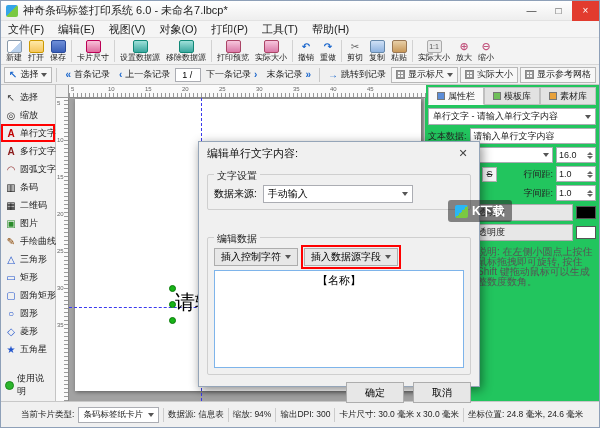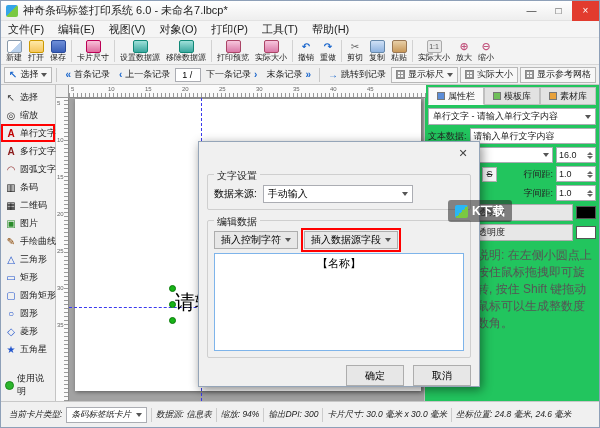--- a/index.html
+++ b/index.html
@@ -88,41 +88,41 @@
 .updn .up{border-bottom:3px solid #666;}
 .updn .dn{border-top:3px solid #666;}
 .fbtn{width:15px;height:15px;border:1px solid #b0b0b0;background:#f5f5f5;display:flex;align-items:center;justify-content:center;font-size:9px;flex:none;}
 .fb-b{font-weight:bold;}.fb-i{font-style:italic;font-family:"Liberation Serif",serif;}.fb-u{text-decoration:underline;}.fb-s{text-decoration:line-through;}
 .colorbtn{flex:1;height:17px;border:1px solid #adadad;background:#e7e7e7;display:flex;align-items:center;padding:0 4px;overflow:hidden;white-space:nowrap;}
 .swatch{width:20px;height:13px;border:1px solid #555;flex:none;}
 .dialrow{display:flex;gap:5px;margin-top:3px;flex:none;align-items:flex-start;}
 .dial{width:44px;height:44px;border-radius:50%;border:1px solid #999;background:radial-gradient(circle at 45% 40%,#fdfdfd,#e4e4e4);position:relative;flex:none;}
 .dial .c{position:absolute;left:50%;top:50%;width:4px;height:4px;margin:-2px 0 0 -2px;border-radius:50%;background:#888;}
 .dial .h{position:absolute;right:2px;top:50%;width:7px;height:7px;margin-top:-4px;border-radius:50%;background:#2db52d;border:1px solid #1a8a1a;}
-.pnote{flex:1;color:#555;font-size:12px;line-height:17px;white-space:normal;}
+.pnote{flex:1;color:#555;font-size:10px;line-height:10px;white-space:normal;}
 
 
 .dialog{position:absolute;left:197px;top:140px;width:282px;height:246px;background:#f0f0f0;border:1px solid #95a5b8;box-shadow:2px 3px 10px rgba(0,0,0,.45);z-index:30;display:flex;flex-direction:column;}
 .dlg-title{height:22px;display:flex;align-items:center;padding:0 2px 0 8px;font-size:11px;color:#111;flex:none;}
 .dlg-close{margin-left:auto;width:28px;height:22px;display:flex;align-items:center;justify-content:center;color:#444;font-size:11px;}
 .dlg-body{flex:1;display:flex;flex-direction:column;padding:4px 8px 6px;}
 .grp{border:1px solid #cfcfcf;position:relative;margin-top:6px;padding:10px 6px 6px;border-radius:2px;}
 .grp>.glabel{position:absolute;top:-6px;left:6px;background:#f0f0f0;padding:0 3px;font-size:10px;color:#222;}
 .grp1row{display:flex;align-items:center;gap:6px;font-size:10px;}
 .dcombo{width:150px;height:18px;background:#fff;border:1px solid #abadb3;display:flex;align-items:center;justify-content:space-between;padding:0 4px;font-size:10px;}
 .grp2{flex:1;display:flex;flex-direction:column;gap:4px;}
 .btnrow{display:flex;gap:6px;}
 .dropbtn{height:18px;padding:0 6px;background:#e7e7e7;border:1px solid #adadad;font-size:10px;display:flex;align-items:center;gap:4px;white-space:nowrap;}
 .dropbtn.annot{outline:2px solid #ff0000;outline-offset:1px;}
 .dlg-text{flex:1;min-height:98px;resize:none;border:1px solid #7eb4ea;font-size:11px;padding:2px 4px;background:#fff;font-family:"Liberation Sans","DejaVu Sans",sans-serif;text-align:center;}
 .dlg-buttons{display:flex;justify-content:flex-end;gap:9px;padding:7px 0 0;}
 .dlg-buttons button{width:58px;height:21px;font-size:10px;background:#e7e7e7;border:1px solid #adadad;font-family:inherit;}
 
 
-.statusbar{position:absolute;left:0;right:0;bottom:0;height:26px;background:#f0f0f0;border-top:1px solid #c8c8c8;display:flex;align-items:center;font-size:8.5px;padding:0 8px;gap:4px;white-space:nowrap;overflow:hidden;color:#222;font-style:italic;}
+.statusbar{position:absolute;left:0;right:0;bottom:0;height:26px;background:#f0f0f0;border-top:1px solid #c8c8c8;display:flex;align-items:center;font-size:8.5px;padding:0 20px;gap:4px;white-space:nowrap;overflow:hidden;color:#222;}
 .scombo{height:16px;background:#fff;border:1px solid #abadb3;display:flex;align-items:center;gap:5px;padding:0 4px;}
 .ssep{width:1px;height:14px;background:#ccc;flex:none;}
 
 
 .watermark{position:absolute;left:447px;top:199px;height:22px;display:flex;align-items:center;gap:4px;background:rgba(40,40,40,.55);padding:0 7px;border-radius:3px;color:#fff;font-size:12px;font-weight:bold;z-index:40;}
 .wmicon{width:13px;height:13px;border-radius:2px;background:linear-gradient(135deg,#29b6f6 50%,#7ac943 50%);flex:none;}
 </style>
 </head>
 <body>
 
@@ -449,34 +449,35 @@
             <span class="c"></span>
             <span class="h"></span>
           </div>
         <div class="pnote">说明: 在左侧小圆点上按住鼠标拖拽即可旋转, 按住 Shift 键拖动鼠标可以生成整数度数角。</div>
       </div>
     </div>
   </div>
 
   <div class="dialog">
     <div class="dlg-title">
+      <span>编辑单行文字内容:</span>
       <span class="dlg-close">✕</span>
     </div>
     <div class="dlg-body">
       <div class="grp">
         <span class="glabel">文字设置</span>
         <div class="grp1row">
           <span>数据来源:</span>
           <div class="dcombo">
               <span>手动输入</span>
               <span class="darr"></span>
             </div>
         </div>
       </div>
-      <div class="grp grp2" style="flex:1;margin-top:10px;">
+      <div class="grp grp2" style="flex:1;margin-top:27px;">
         <span class="glabel">编辑数据</span>
         <div class="btnrow">
           <div class="dropbtn">
               <span>插入控制字符</span>
               <span class="darr"></span>
             </div>
           <div class="dropbtn annot">
               <span>插入数据源字段</span>
               <span class="darr"></span>
             </div>

